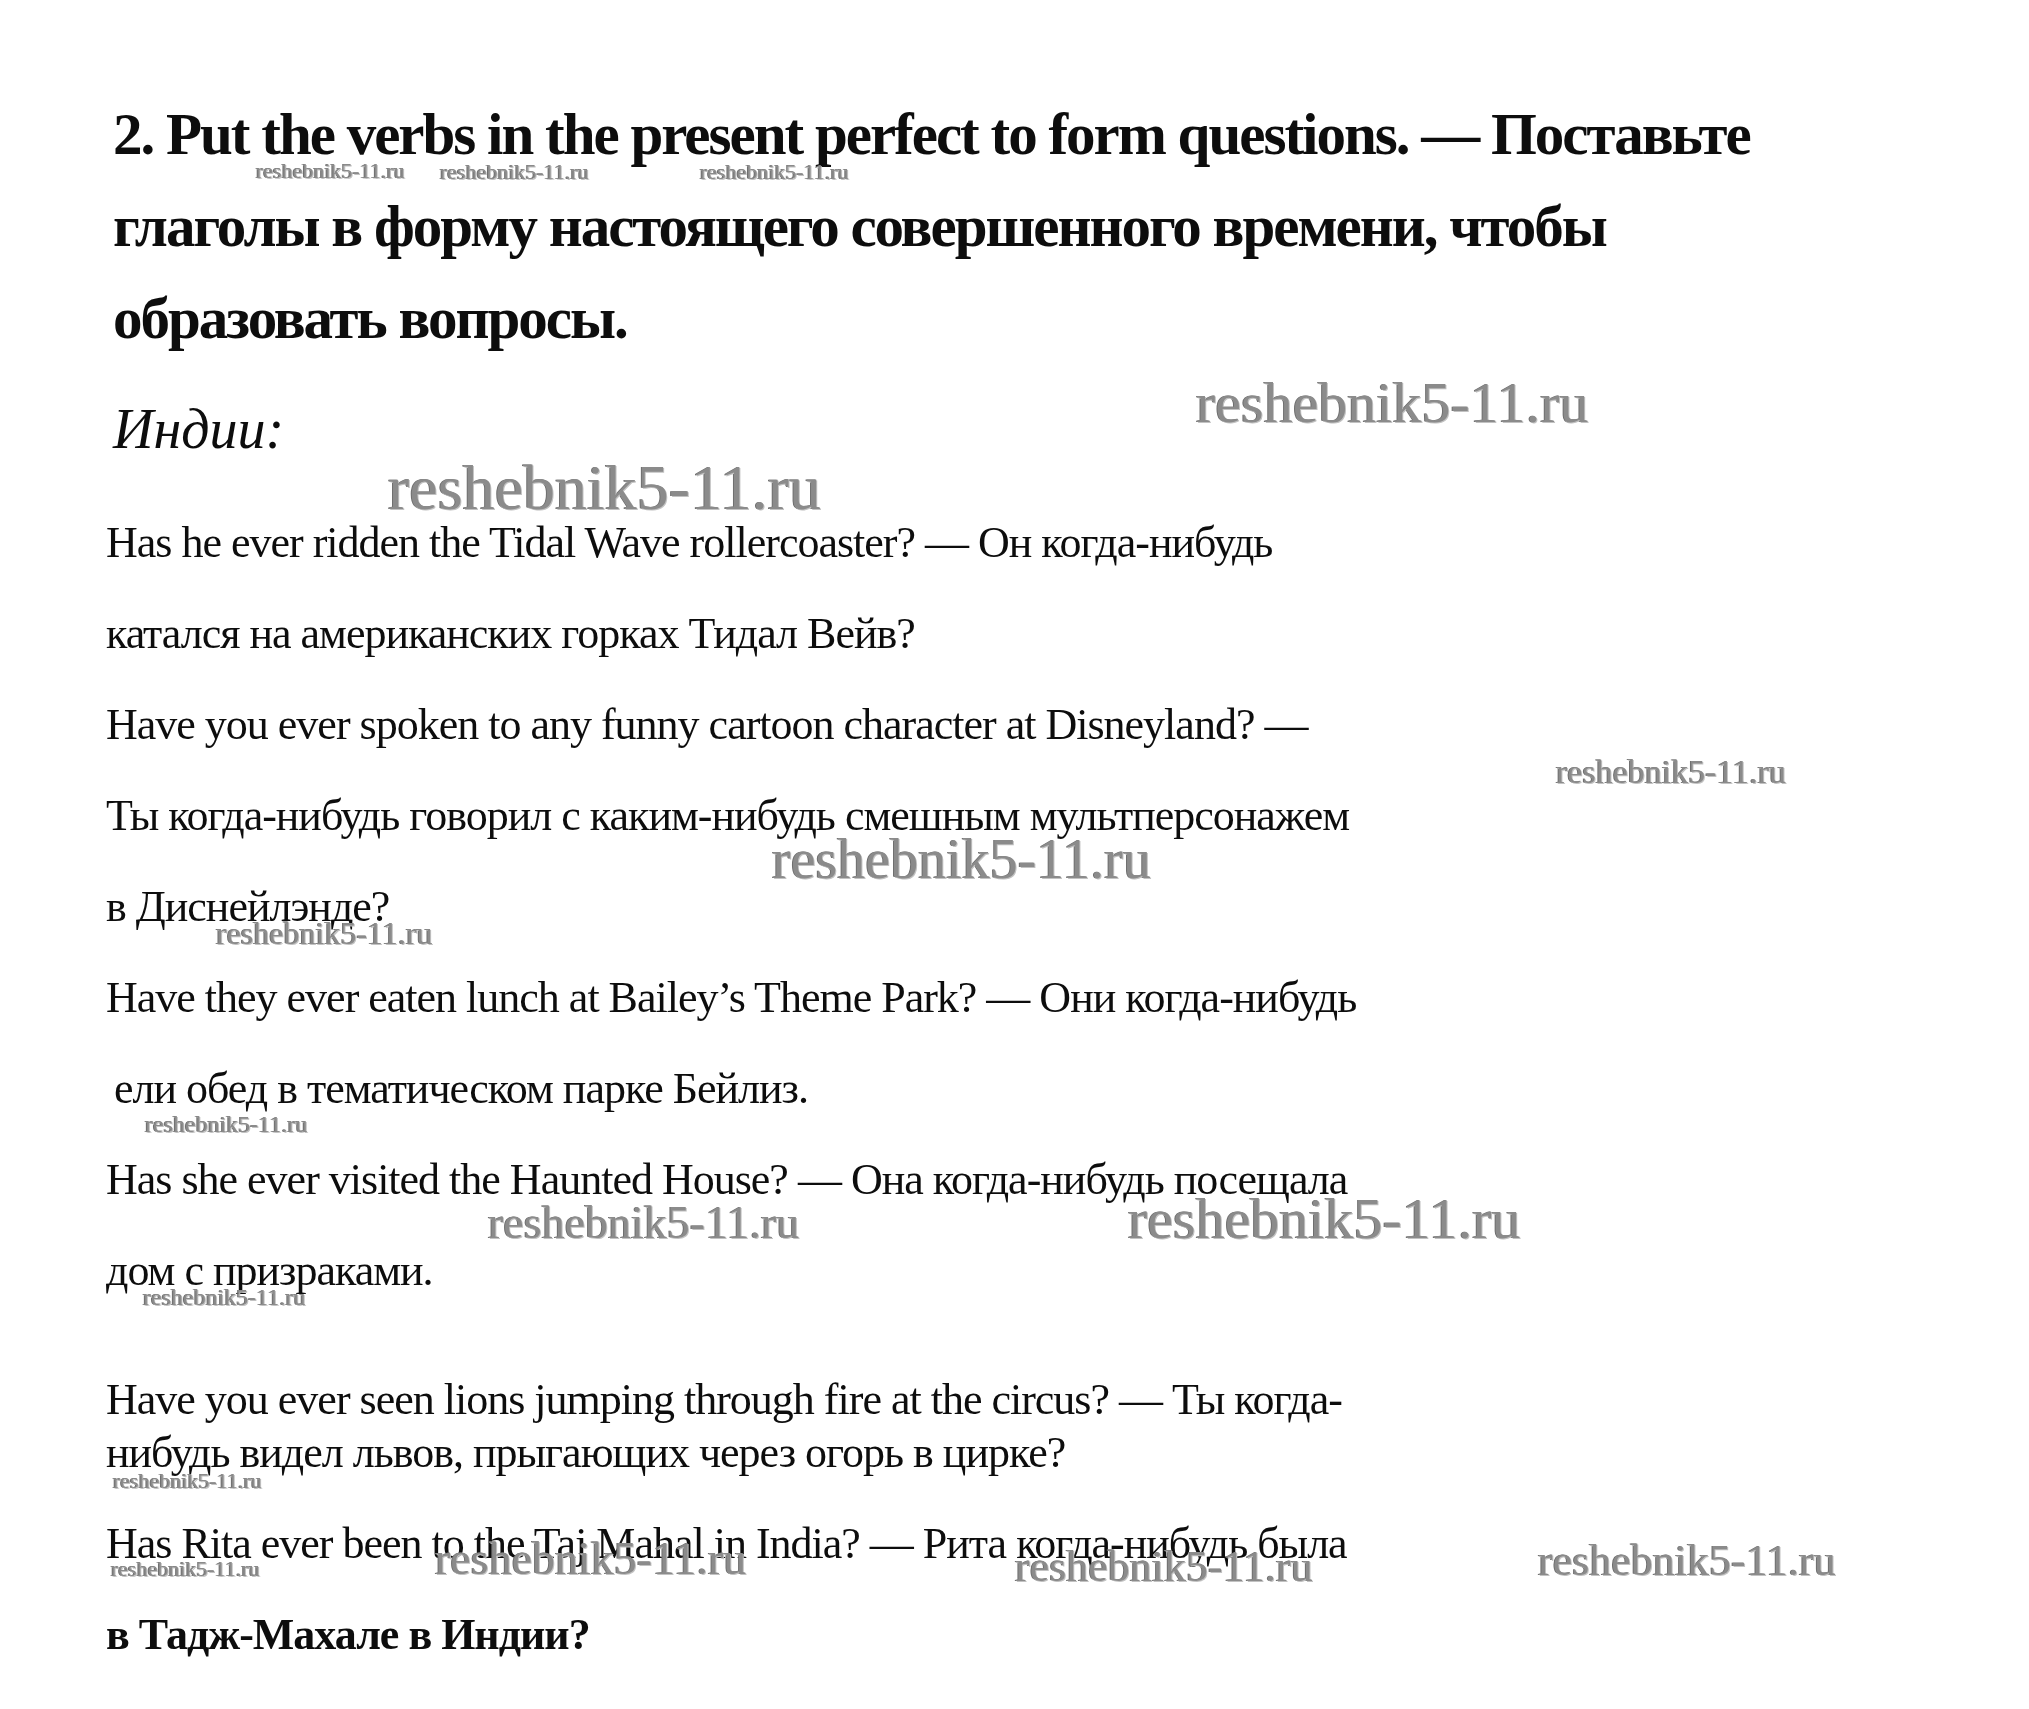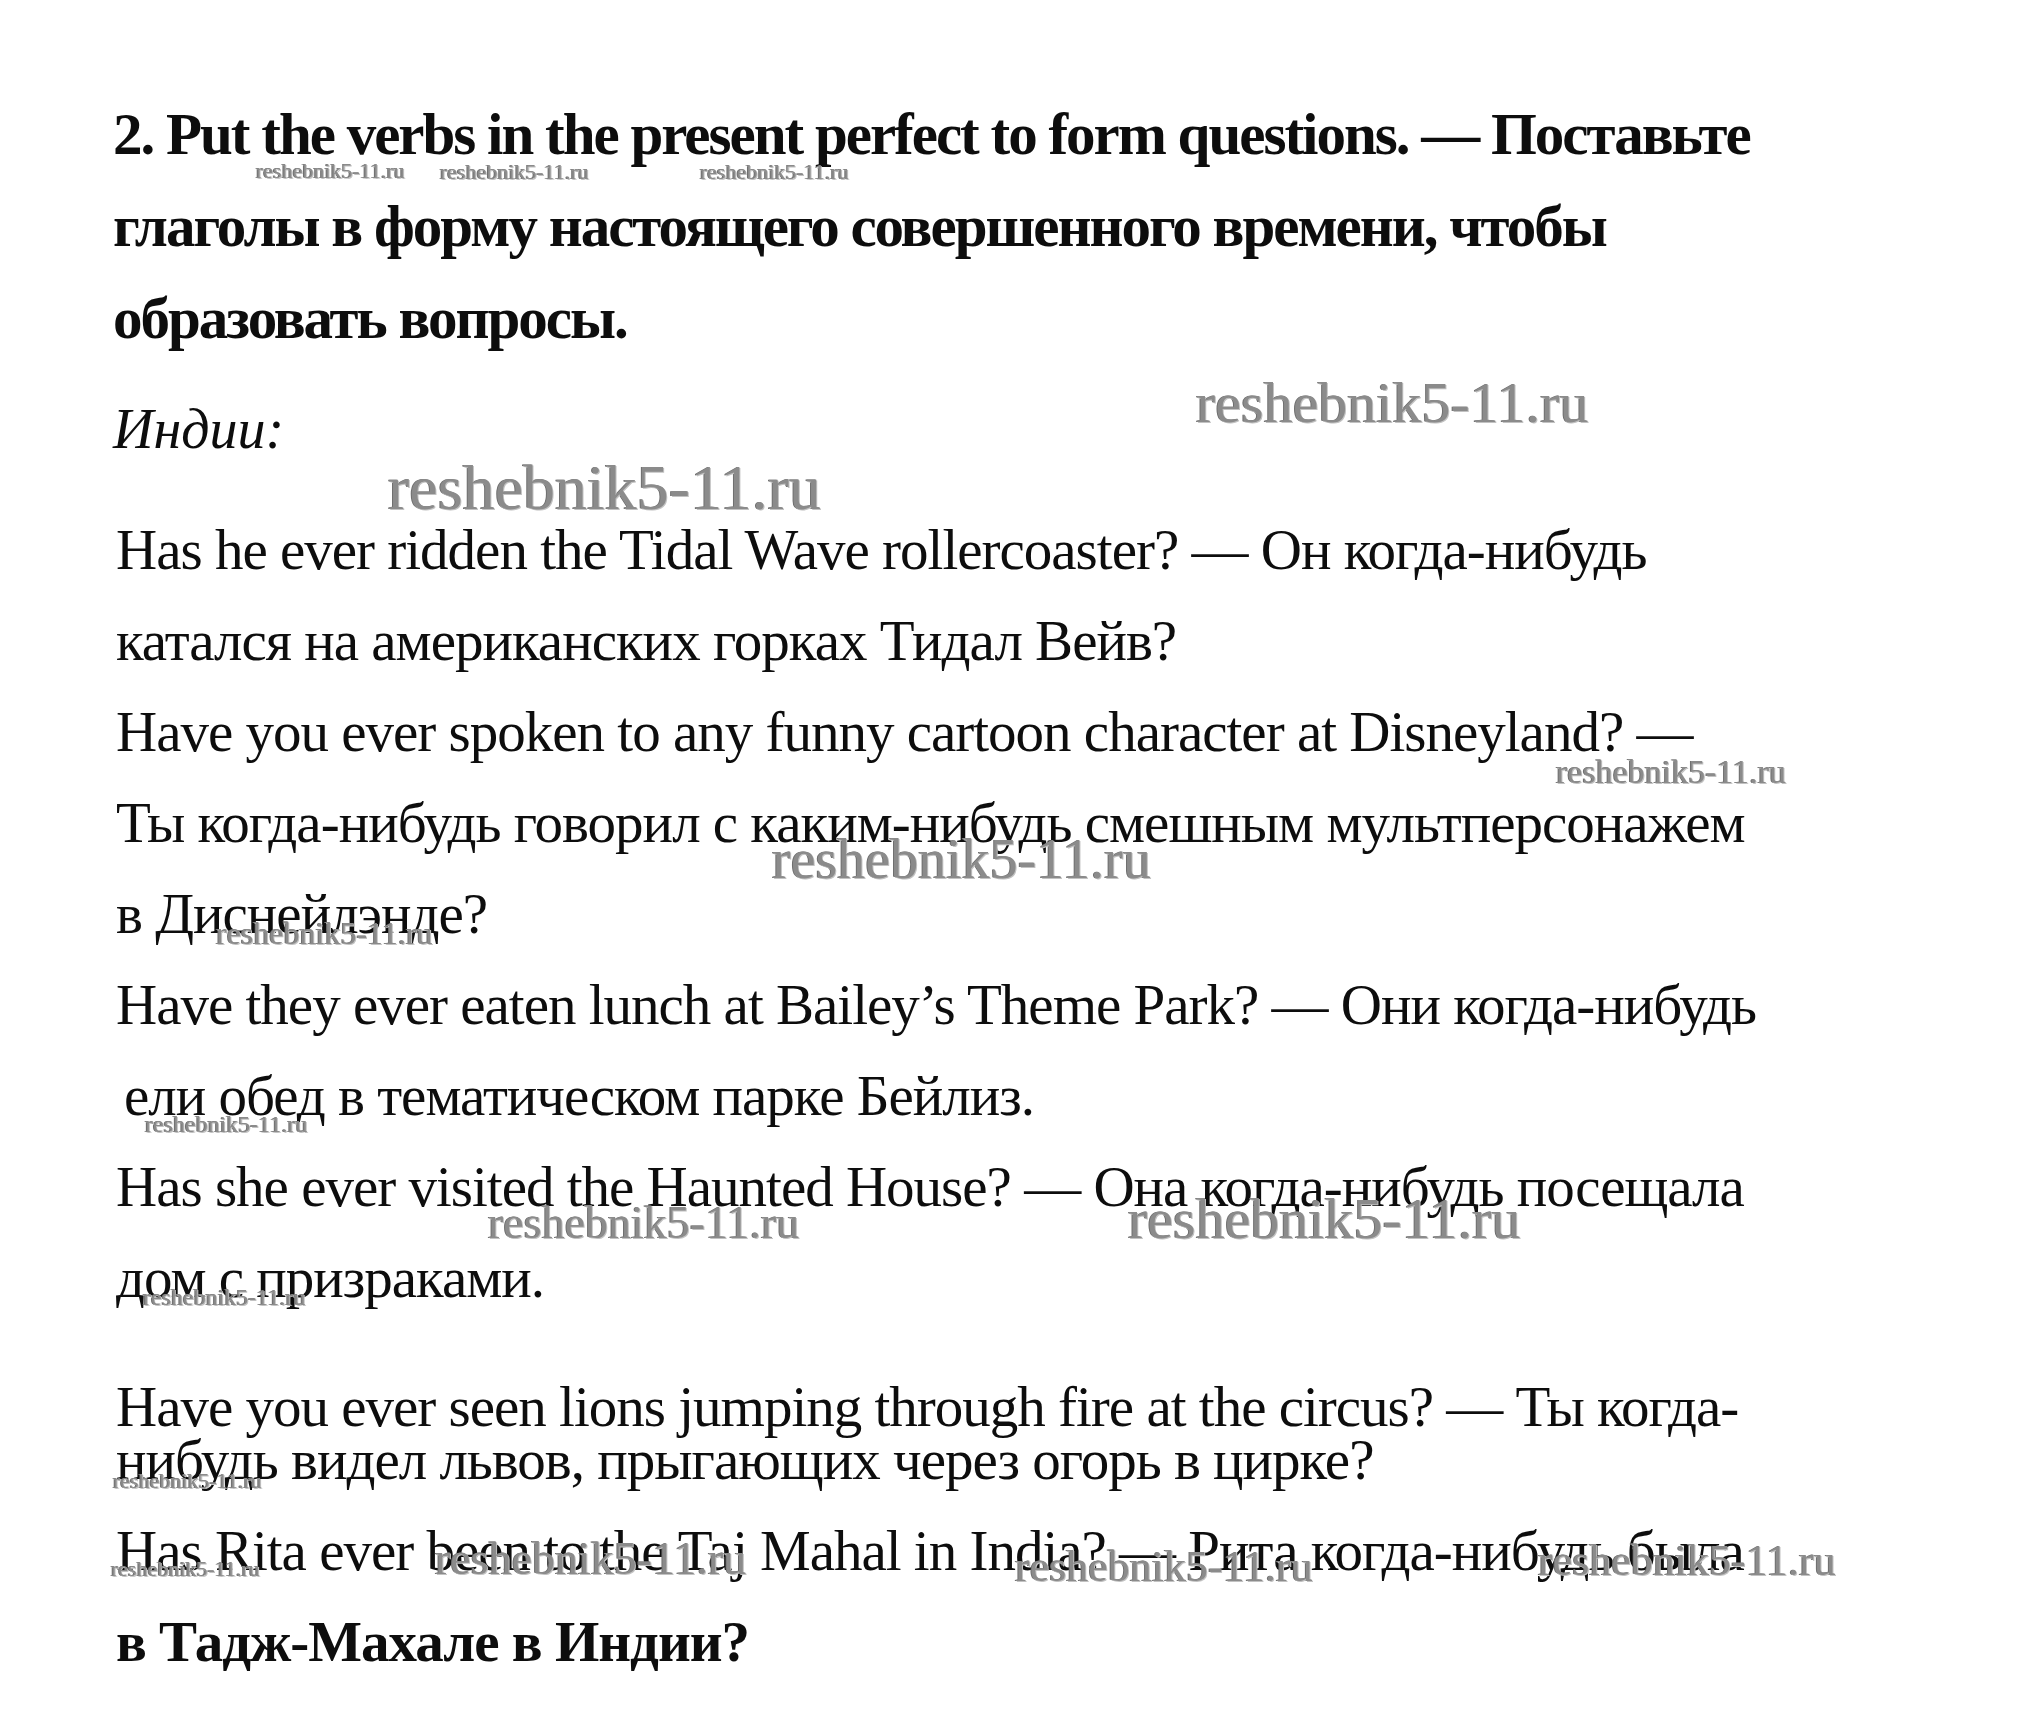--- a/index.html
+++ b/index.html
@@ -16,22 +16,22 @@
     font-weight:bold;
     font-size:59px;letter-spacing:-2px;
     line-height:1;white-space:nowrap;
   }
   .answer{
     position:absolute;left:113px;
     font-style:italic;
     font-size:56px;line-height:1;white-space:nowrap;
   }
   .bline{
-    position:absolute;left:116px;
-    font-size:57px;letter-spacing:-1px;
+    position:absolute;left:106px;
+    font-size:44px;letter-spacing:-1px;
     line-height:1;white-space:nowrap;
   }
   .wm{
     position:absolute;
     font-weight:normal;
     line-height:1;white-space:nowrap;
     color:#8b8b8b;
     text-shadow:1px 1px 0 #c2c2c2,-1px 0 0 #6f6f6f;
     letter-spacing:0px;
   }

